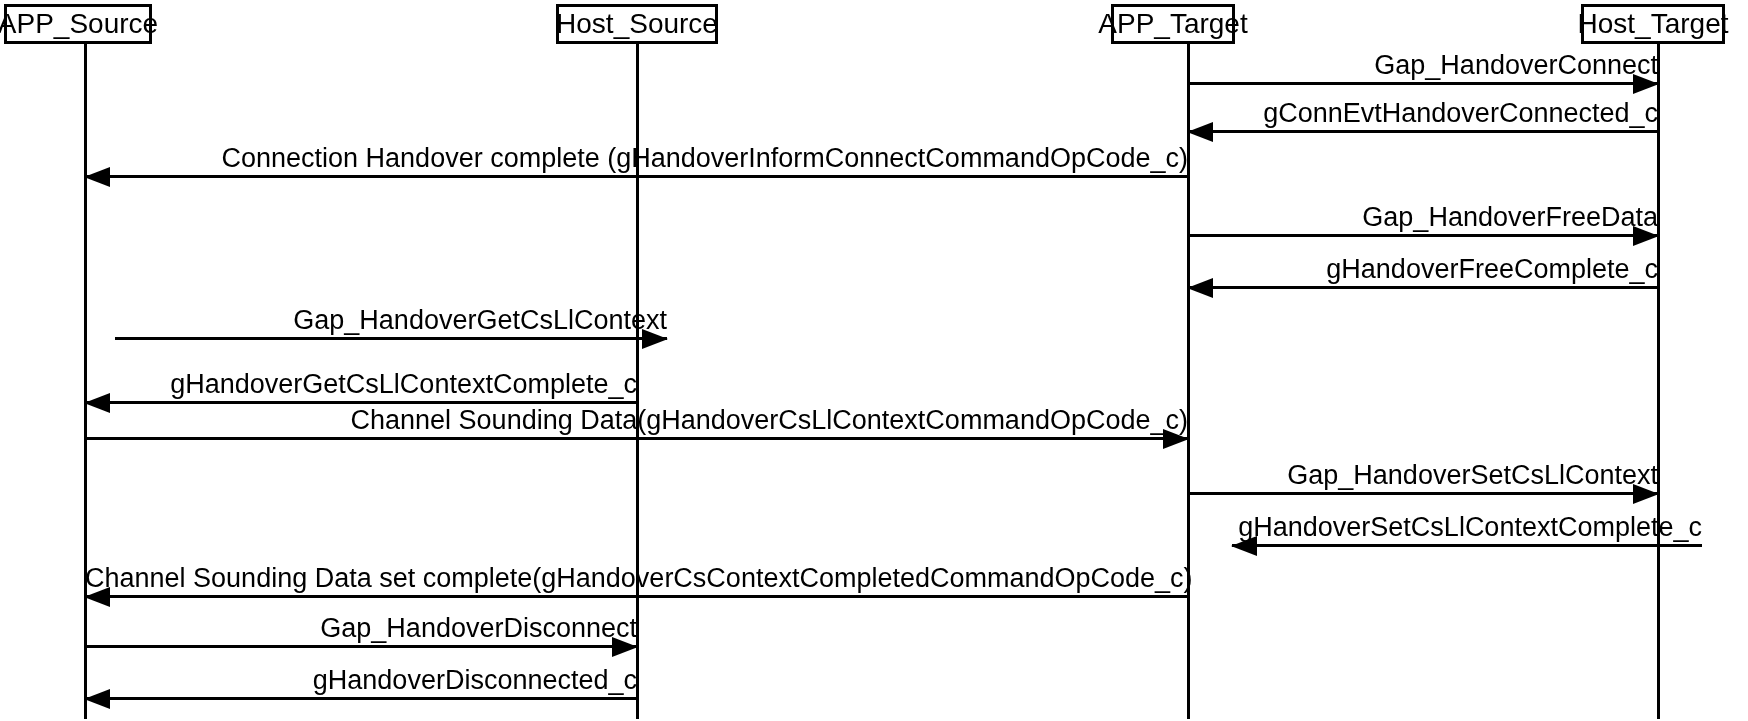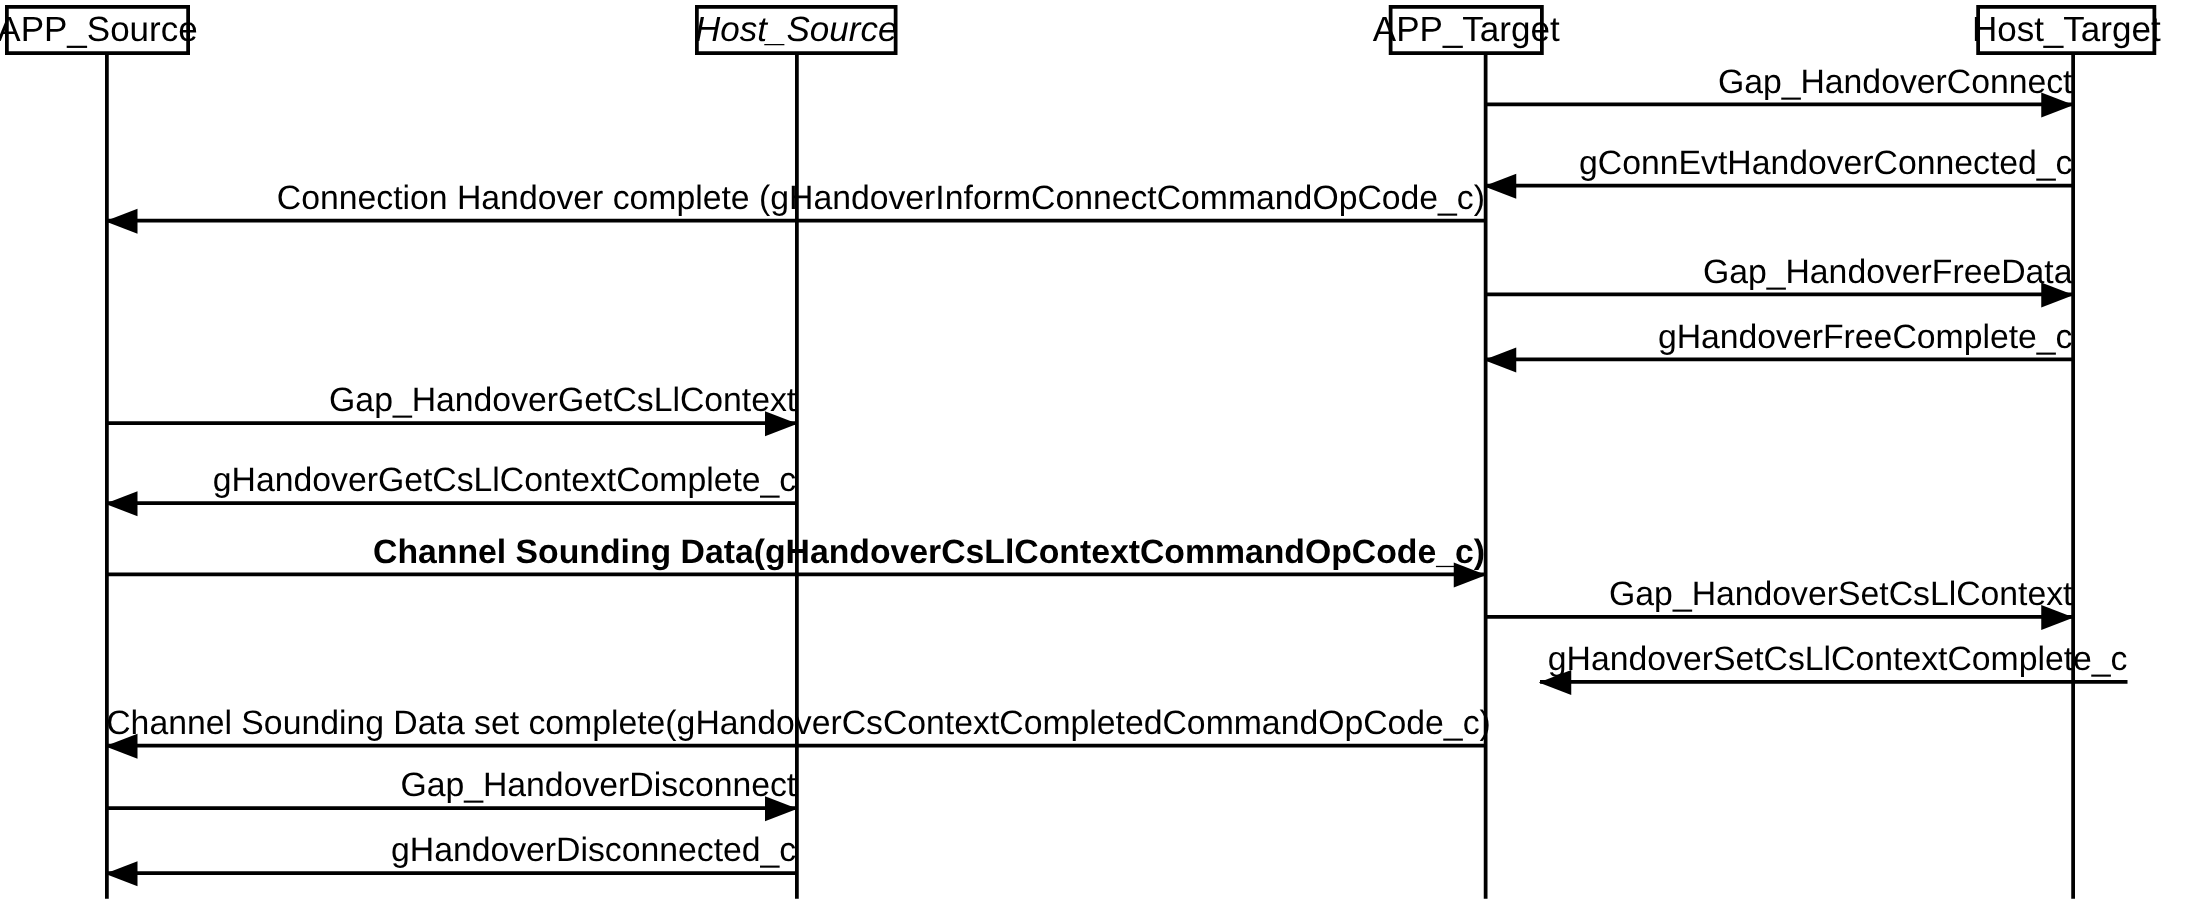--- a/index.html
+++ b/index.html
@@ -26,21 +26,21 @@
     border: 3px solid #000;
     background: #fff;
     display: flex;
     align-items: center;
     justify-content: center;
     font-size: 28px;
     white-space: nowrap;
     z-index: 2;
   }
   .head-app-source  { left: 4px;    width: 148px; }
-  .head-host-source { left: 556px;  width: 162px; font-style: italic; }
+  .head-host-source { left: 556px;  width: 162px; }
   .head-app-target  { left: 1111px; width: 124px; }
   .head-host-target { left: 1581px; width: 144px; }
 
   
   .lifeline {
     position: absolute;
     top: 44px;
     height: 675px;
     width: 3px;
     background: #000;
@@ -87,27 +87,27 @@
     border-right: 26px solid #000;
   }
 
   
   .span-at-ht { left: 1188px; width: 470px;  }
   .span-as-hs { left: 85px;   width: 552px;  }
   .span-as-at { left: 85px;   width: 1103px; }
 
   
   .m0  { top: 48px;  }
-  .m1  { top: 113px;  }
+  .m1  { top: 96px;  }
   .m2  { top: 141px; }
   .m3  { top: 200px; }
   .m4  { top: 252px; }
-  .m5  { top: 303px; }
+  .m5  { top: 303px; padding-left: 30px; }
   .m6  { top: 355px; margin-top: 12px; }
-  .m7  { top: 424px; font-weight: bold; }
+  .m7  { top: 403px; }
   .m8  { top: 458px; }
   .m9  { top: 510px; padding-left: 44px; }
   .m10 { top: 561px; }
   .m11 { top: 611px; }
   .m12 { top: 663px; }
 </style>
 </head>
 <body>
 
 <div class="diagram">

